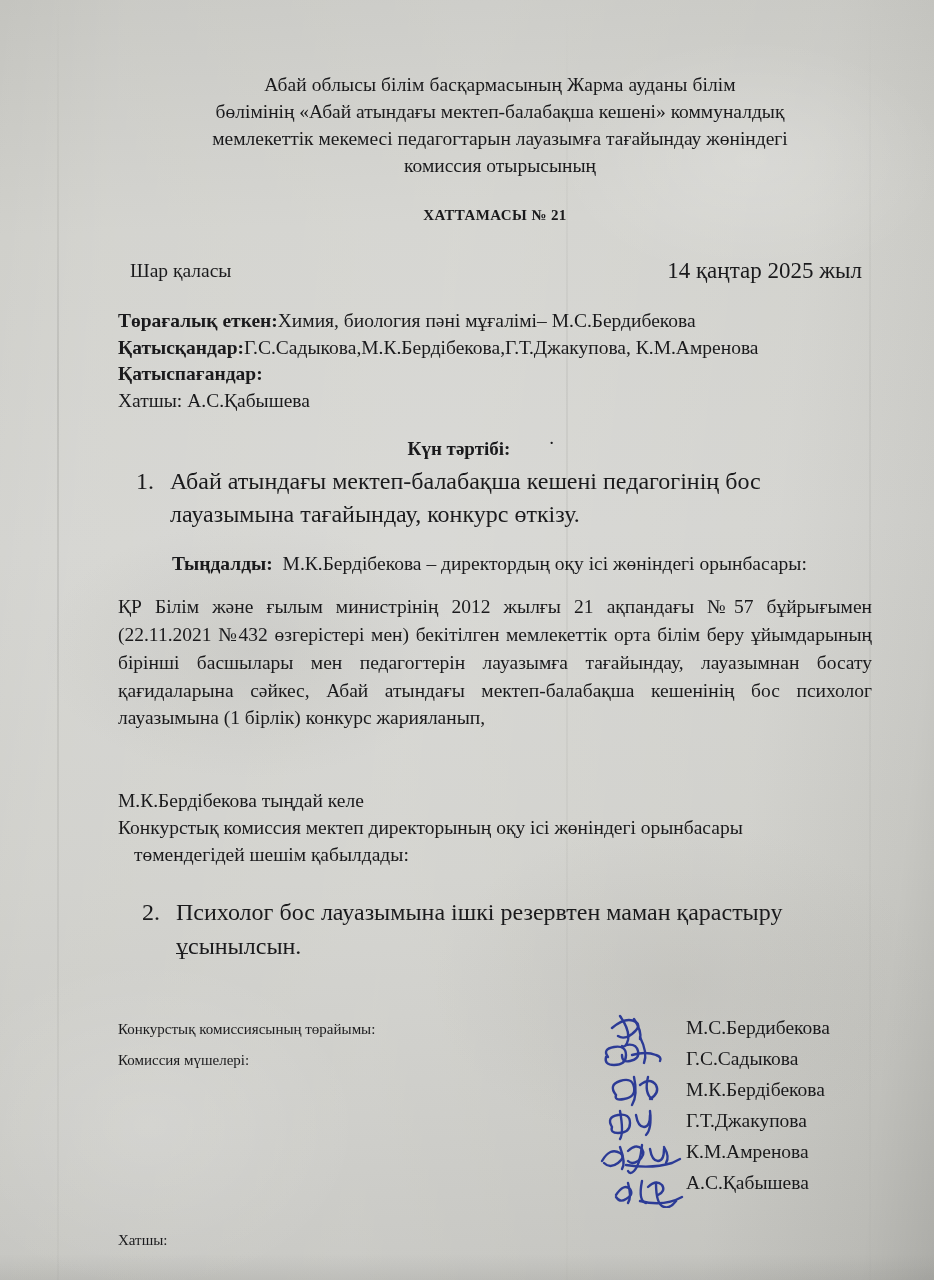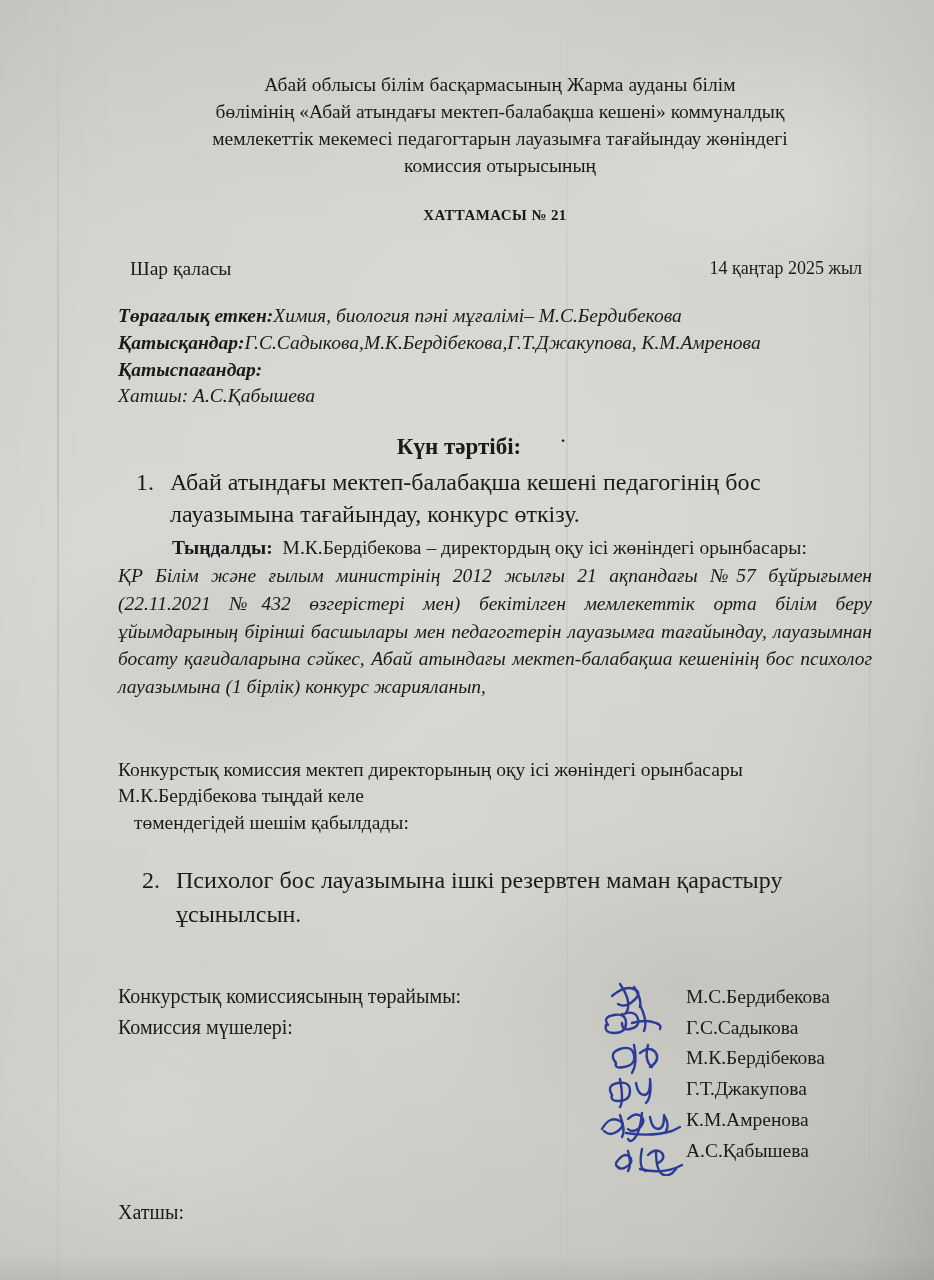--- a/index.html
+++ b/index.html
@@ -106,30 +106,30 @@
   }
 
   .placedate {
     display: flex;
     justify-content: space-between;
     align-items: center;
     margin-top: 30px;
     padding: 0 10px 0 12px;
   }
   .placedate .city { font-size: 19.5px; }
-  .placedate .date { font-size: 18px; }
-
-  .people { margin-top: 22px; font-style: italic; }
+  .placedate .date { font-size: 23px; }
+
+  .people { margin-top: 22px; }
   .people .row { white-space: nowrap; font-size: 19.5px; line-height: 1.36; }
   .people b { font-weight: bold; }
 
   .agenda-title {
     text-align: center;
     font-weight: bold;
-    font-size: 23px;
+    font-size: 19px;
     margin-top: 22px;
     padding-right: 72px;
   }
   .agenda-title .stray-dot {
     display: inline-block;
     width: 0; overflow: visible;
     position: relative; left: 38px; top: -6px;
     font-weight: normal;
   }
 
@@ -140,48 +140,48 @@
   }
   ol.items li {
     font-size: 24px;
     line-height: 1.34;
     padding-left: 10px;
   }
   ol.items.second { margin-top: 0; padding-left: 48px; }
   ol.items.second li { line-height: 1.42; }
 
   .para {
-    margin-top: 4px;
+    margin-top: 20px;
     text-align: justify;
     text-justify: inter-word;
     font-size: 19.5px;
     line-height: 1.42;
   }
   .para.indent { text-indent: 54px; }
   .para b { font-weight: bold; }
-  .para.tight { margin-top: 0; font-style: italic; }
+  .para.tight { margin-top: 16px; }
 
   .block-gap { height: 26px; }
 
   .decision { margin-top: 4px; font-size: 19.5px; line-height: 1.38; }
   .decision .bold { font-weight: normal; margin-left: 16px; }
 
   
   .signatures {
     margin-top: 26px;
     position: relative;
   }
   .sig-row {
     display: flex;
     align-items: baseline;
     height: 31px;
   }
   .sig-label {
     width: 470px;
-    font-size: 20px;
+    font-size: 15px;
     white-space: nowrap;
   }
   .sig-name {
     font-size: 19.5px;
     white-space: nowrap;
     padding-left: 98px;
   }
   .sig-ink {
     position: absolute;
     left: 478px;
@@ -242,22 +242,22 @@
       </ol>
 
       <div class="para indent"><b>Тыңдалды:</b>&nbsp; <span>М.К.Бердібекова – директордың оқу ісі жөніндегі орынбасары:</span></div>
 
       <div class="para tight">ҚР Білім және ғылым министрінің 2012 жылғы 21 ақпандағы №57 бұйрығымен (22.11.2021 №432 өзгерістері мен) бекітілген мемлекеттік орта білім беру ұйымдарының бірінші басшылары мен педагогтерін лауазымға тағайындау, лауазымнан босату қағидаларына сәйкес, Абай атындағы мектеп-балабақша кешенінің  бос психолог лауазымына (1 бірлік) конкурс жарияланып,</div>
 
       <div class="block-gap"></div>
       <div class="block-gap"></div>
 
       <div class="decision">
+        <div>М.К.Бердібекова тыңдай келе</div>
         <div>Конкурстық комиссия мектеп директорының оқу ісі жөніндегі орынбасары</div>
-        <div>М.К.Бердібекова тыңдай келе</div>
         <div class="bold">төмендегідей шешім қабылдады:</div>
       </div>
 
       <div class="block-gap"></div>
 
       <ol class="items second" start="2">
         <li>Психолог бос лауазымына ішкі резервтен маман қарастыру ұсынылсын.</li>
       </ol>
 
       <div class="block-gap"></div>

